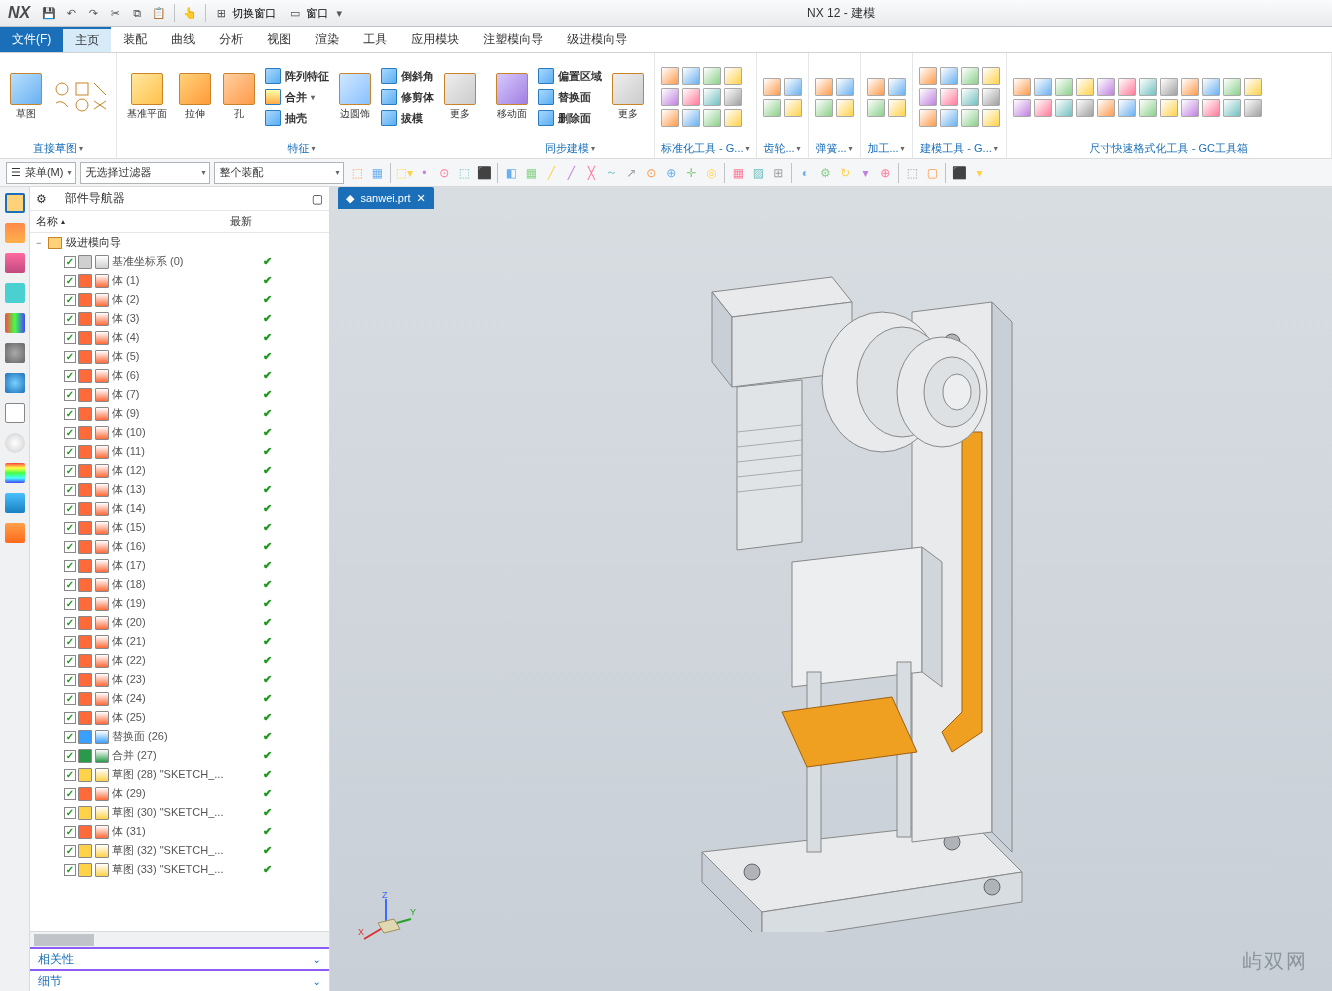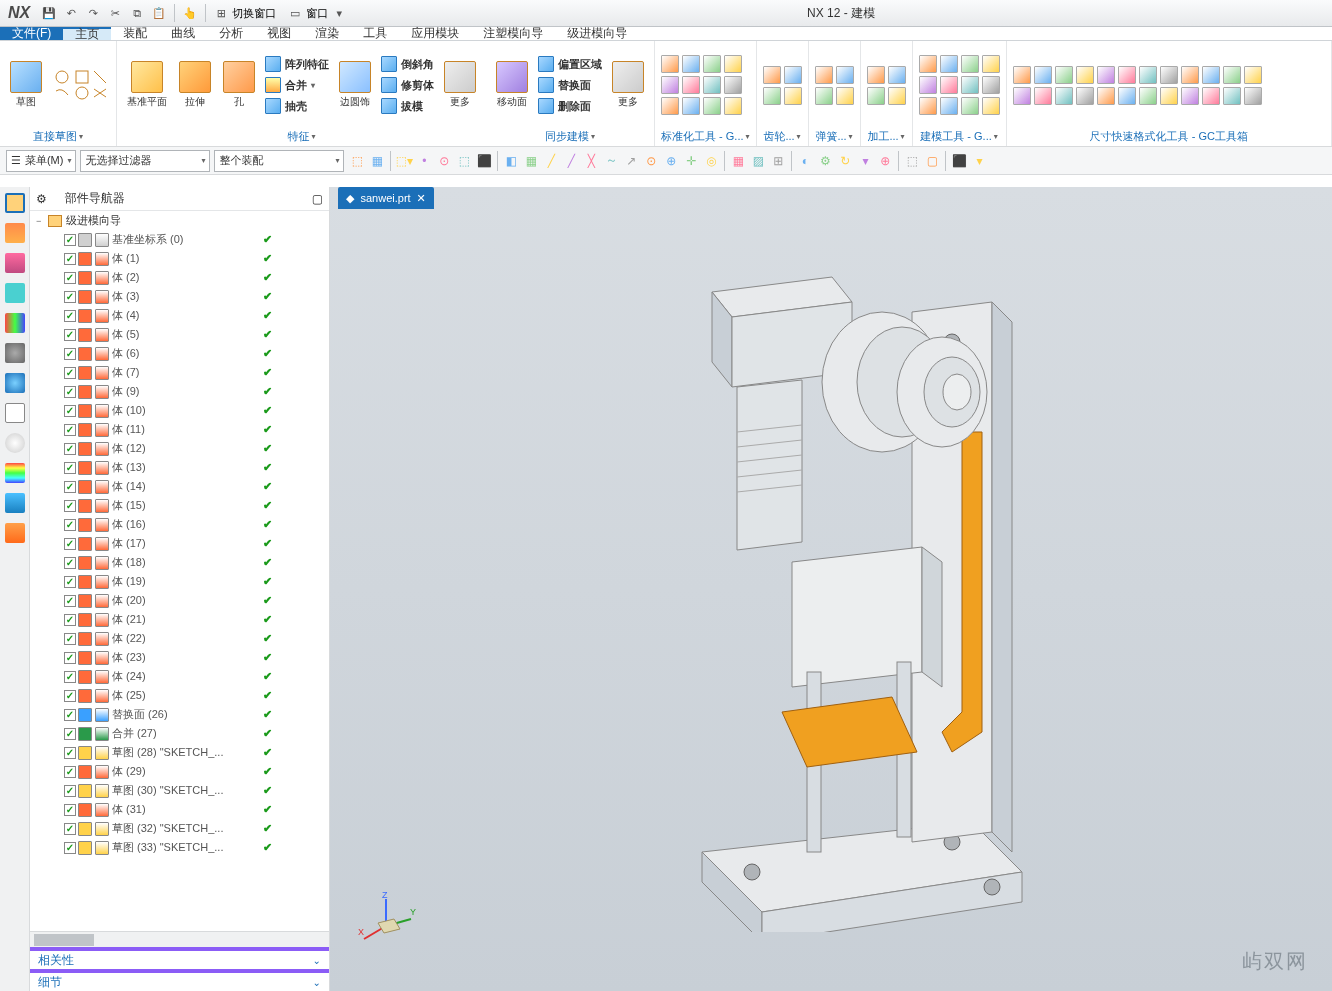--- a/index.html
+++ b/index.html
@@ -2,21 +2,21 @@
 <html><head>
 <meta charset="utf-8">
 <style>
 * { margin:0; padding:0; box-sizing:border-box; font-family:"Microsoft YaHei","Segoe UI",sans-serif; }
 body { width:1332px; height:991px; background:#fff; overflow:hidden; font-size:12px; }
 .titlebar { height:27px; background:linear-gradient(#fafbfc,#e8eaec); display:flex; align-items:center; border-bottom:1px solid #c0c4c8; }
 .nx-logo { font-weight:bold; font-style:italic; font-size:16px; color:#4a4a4a; padding:0 8px; }
 .tb-ico { width:18px; height:18px; margin:0 2px; display:inline-flex; align-items:center; justify-content:center; font-size:11px; color:#555; cursor:pointer; }
 .tb-sep { width:1px; height:18px; background:#c0c4c8; margin:0 4px; }
 .title-text { flex:1; text-align:center; color:#333; font-size:12px; }
-.menubar { height:14px; display:flex; align-items:stretch; background:#fff; border-bottom:1px solid #d0d4d8; }
+.menubar { height:26px; display:flex; align-items:stretch; background:#fff; border-bottom:1px solid #d0d4d8; }
 .mtab { padding:4px 12px; font-size:12px; color:#333; display:flex; align-items:center; cursor:pointer; }
 .mtab.file { background:#1b6fb8; color:#fff; }
 .mtab.active { background:#d6eaf8; border-top:2px solid #1b6fb8; }
 .ribbon { height:106px; background:#fff; border-bottom:1px solid #d8dadc; display:flex; overflow:hidden; }
 .rgroup { border-right:1px solid #e4e6e8; padding:2px 6px 2px 6px; display:flex; flex-direction:column; }
 .rgroup-body { flex:1; display:flex; align-items:center; gap:4px; }
 .rgroup-lbl { font-size:11px; color:#1b6fb8; text-align:center; padding-top:2px; white-space:nowrap; display:flex; justify-content:center; align-items:center; gap:2px;}
 .rgroup-lbl .dd { font-size:8px; color:#666; }
 .rbtn-big { display:flex; flex-direction:column; align-items:center; gap:2px; cursor:pointer; padding:2px 4px; }
 .rbtn-big .ic { width:32px; height:32px; background:linear-gradient(135deg,#ffd27a,#ff9a3a); border:1px solid #c78428; border-radius:2px; }
@@ -45,21 +45,21 @@
 .tree::-webkit-scrollbar-thumb { background:#c0c4c8; }
 .tree::-webkit-scrollbar-track { background:#f0f1f2; }
 .trow { height:19px; display:flex; align-items:center; }
 .trow .ind { display:inline-block; }
 .trow .tw { width:12px; font-size:9px; color:#666; cursor:pointer;}
 .trow .chk { width:12px; height:12px; border:1px solid #888; background:#fff; display:inline-flex; align-items:center; justify-content:center; margin-right:2px;}
 .trow .chk::after { content:"✓"; color:#1a9a1a; font-size:10px; font-weight:bold;}
 .trow .fic { width:14px; height:14px; margin-right:3px; border-radius:1px;}
 .trow .nm { flex:1; color:#555; white-space:nowrap; overflow:hidden; text-overflow:ellipsis;}
 .trow .st { width:70px; color:#1a9a1a; font-weight:bold; text-align:left; padding-left:4px;}
-.nav-sect { height:22px; display:flex; align-items:center; padding:0 8px; font-size:12px; color:#1b6fb8; border-top:4px solid #8b5cf6; cursor:pointer;}
+.nav-sect { height:22px; display:flex; align-items:center; padding:0 8px; font-size:12px; color:#1b6fb8; border-top:2px solid #8b5cf6; cursor:pointer;}
 .nav-sect .sp { flex:1;}
 .nav-sect .ar { color:#1b6fb8; font-size:10px;}
 .viewport { flex:1; position:relative; background:linear-gradient(#d8dde2,#c8cfd6); }
 .doctab { position:absolute; top:0; left:8px; height:22px; background:#1b6fb8; color:#fff; display:flex; align-items:center; padding:0 8px; font-size:11px; gap:6px; border-radius:2px 2px 0 0;}
 .doctab .cx { cursor:pointer; }
 .model-placeholder { position:absolute; top:45px; left:50%; transform:translateX(-45%); width:420px; height:700px;}
 .triad { position:absolute; bottom:40px; left:26px; width:60px; height:60px; }
 .watermark { position:absolute; bottom:16px; right:24px; font-size:20px; color:rgba(90,100,110,0.55); font-weight:500; letter-spacing:2px;}
 .scrollbar-h { height:16px; background:#f0f1f2; border-top:1px solid #d8dadc; display:flex; align-items:center;}
 .scrollbar-h .thumb { width:60px; height:12px; background:#c0c4c8; margin-left:4px;}
@@ -411,20 +411,27 @@
     <div class="ri" style="background:linear-gradient(#ffa04a,#ff6a1a)"></div>
   </div>
 
   <div class="navpanel">
     <div class="nav-hdr">
       <span style="cursor:pointer">⚙</span>
       <span style="margin-left:18px">部件导航器</span>
       <span class="sp"></span>
       <span style="cursor:pointer">▢</span>
     </div>
+    <div class="nav-cols">
+      <div class="c1">
+          <span>名称</span>
+          <span style="font-size:8px">▴</span>
+        </div>
+      <div class="c2">最新</div>
+    </div>
     <div class="tree" id="tree">
         <div class="trow">
           <span class="ind" style="width:6px"></span>
           <span class="tw">−</span>
           <span style="width:14px;height:12px;background:#ffd27a;border:1px solid #c78428;margin-right:4px"></span>
           <span class="nm" style="color:#333">级进模向导</span>
           <span class="st"></span>
         </div>
         <div class="trow">
           <span class="ind" style="width:34px"></span>

